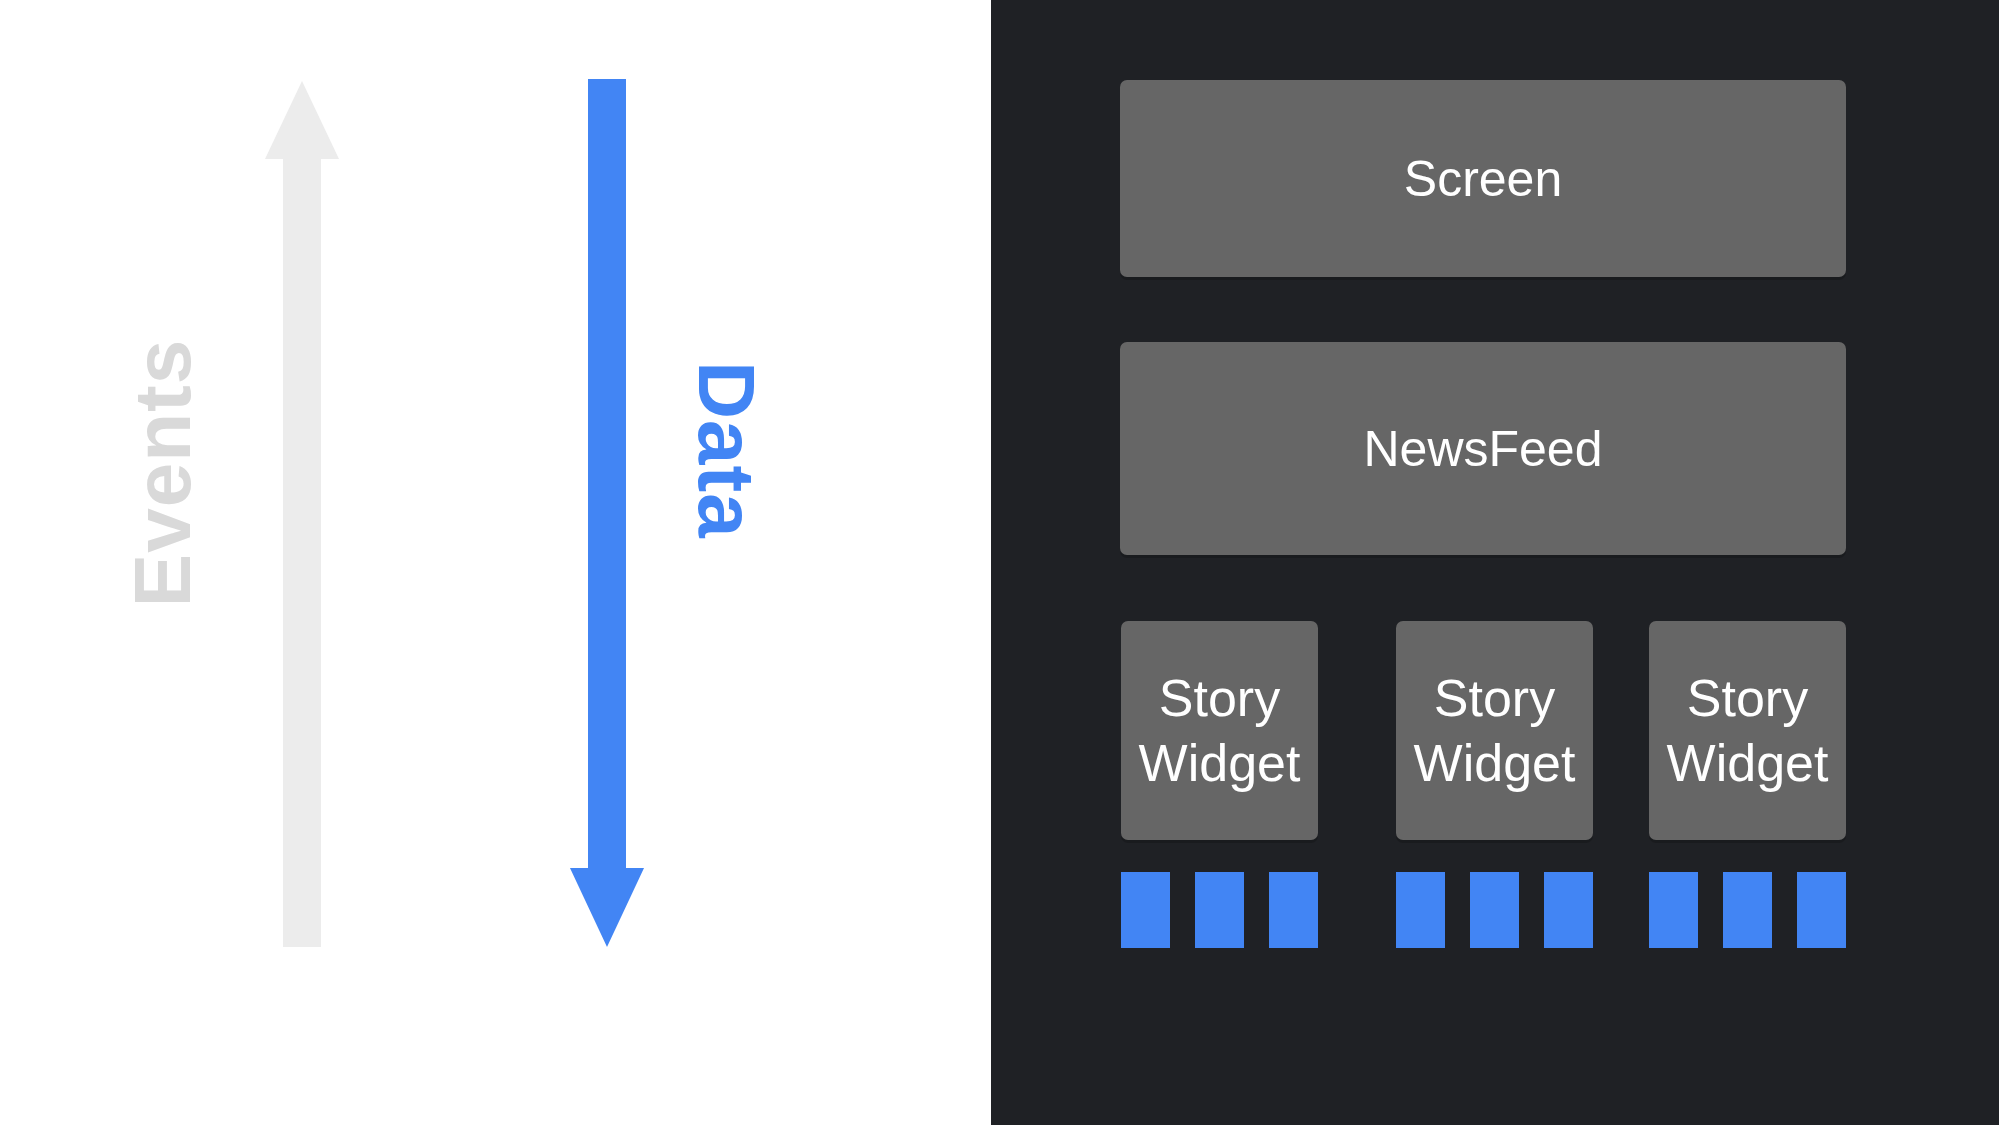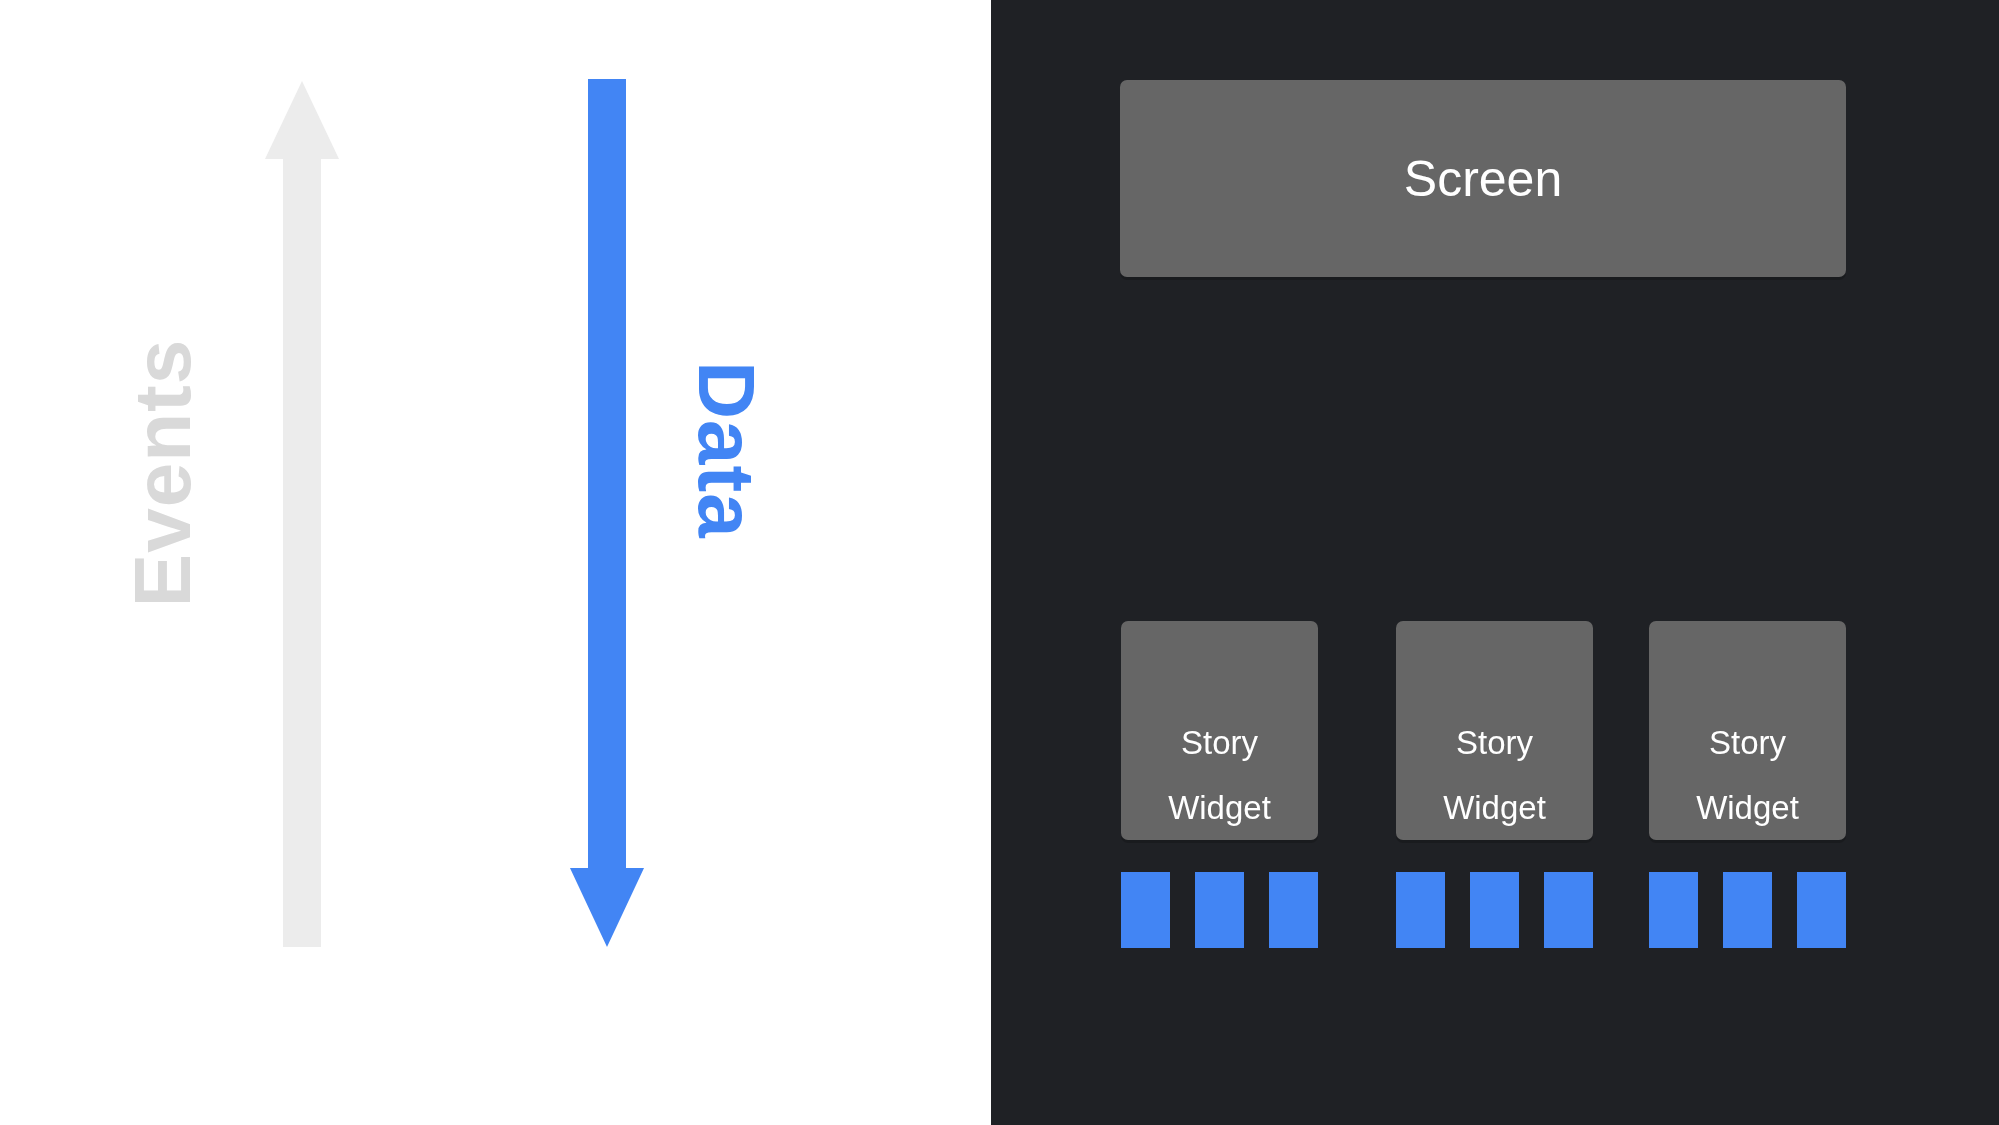--- a/index.html
+++ b/index.html
@@ -97,24 +97,23 @@
     width:197px;
     height:327px;
   }
   .story-col.c1{left:1121px;}
   .story-col.c2{left:1396px;}
   .story-col.c3{left:1649px;}
   .story-box{
     position:absolute;
     left:0; top:0;
     width:197px; height:219px;
-    font-size:33px;
+    font-size:52px;
     line-height:65px;
     padding:0 12px;
-    align-items:flex-end;
   }
   .blocks-row{
     position:absolute;
     left:0; top:251px;
     width:197px; height:76px;
     display:flex;
     justify-content:space-between;
   }
   .data-block{
     width:49px; height:76px;
@@ -141,20 +140,23 @@
       <div class="data-head"></div>
     </div>
   </div>
 
   <div class="panel"></div>
 
   <div class="gray-box screen-box">
     <span>Screen</span>
   </div>
 
+  <div class="gray-box newsfeed-box">
+    <span>NewsFeed</span>
+  </div>
 
   <div class="story-col c1">
     <div class="gray-box story-box">
       <span>Story Widget</span>
     </div>
     <div class="blocks-row">
       <div class="data-block"></div>
       <div class="data-block"></div>
       <div class="data-block"></div>
     </div>

